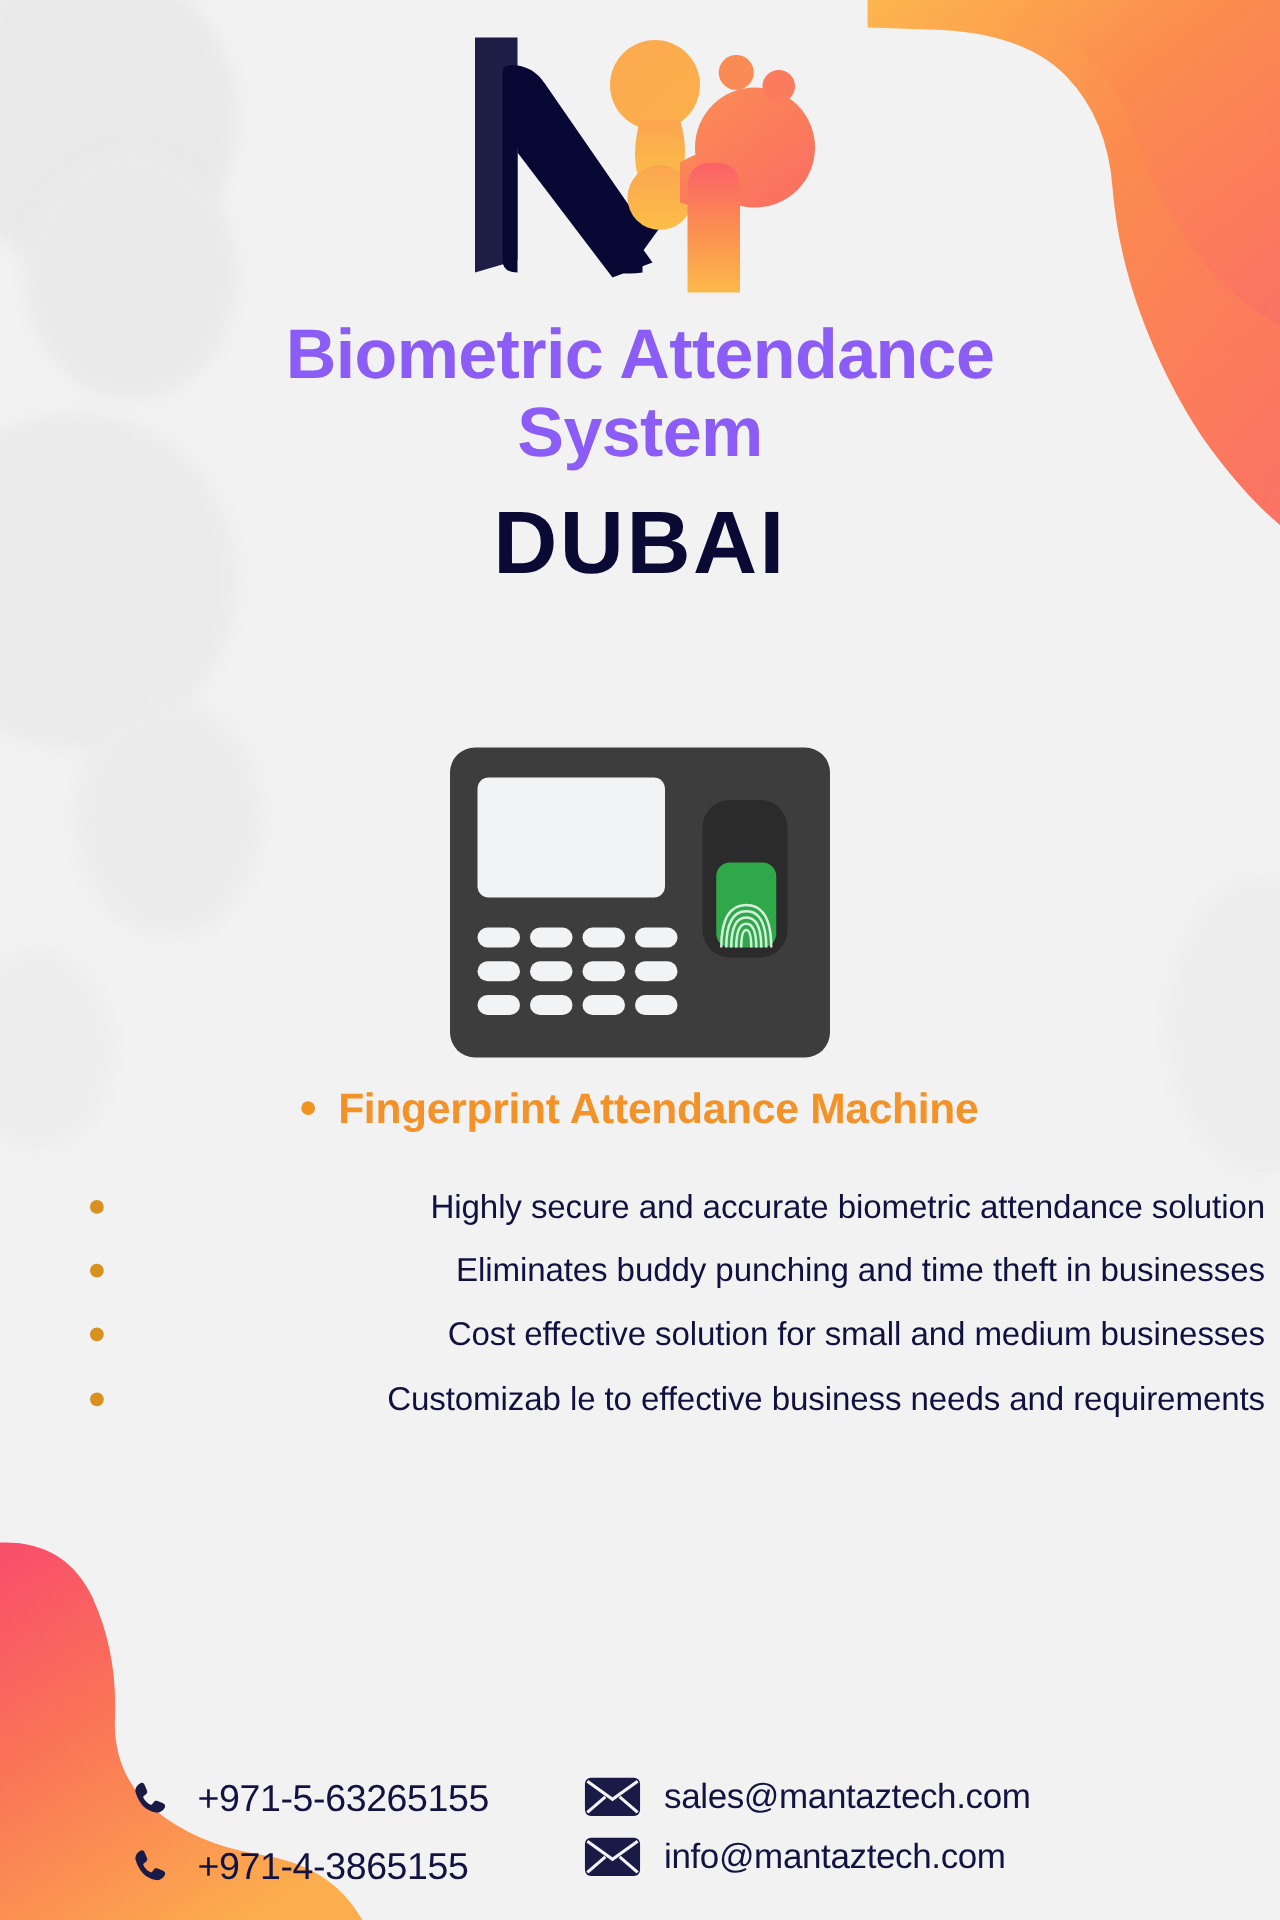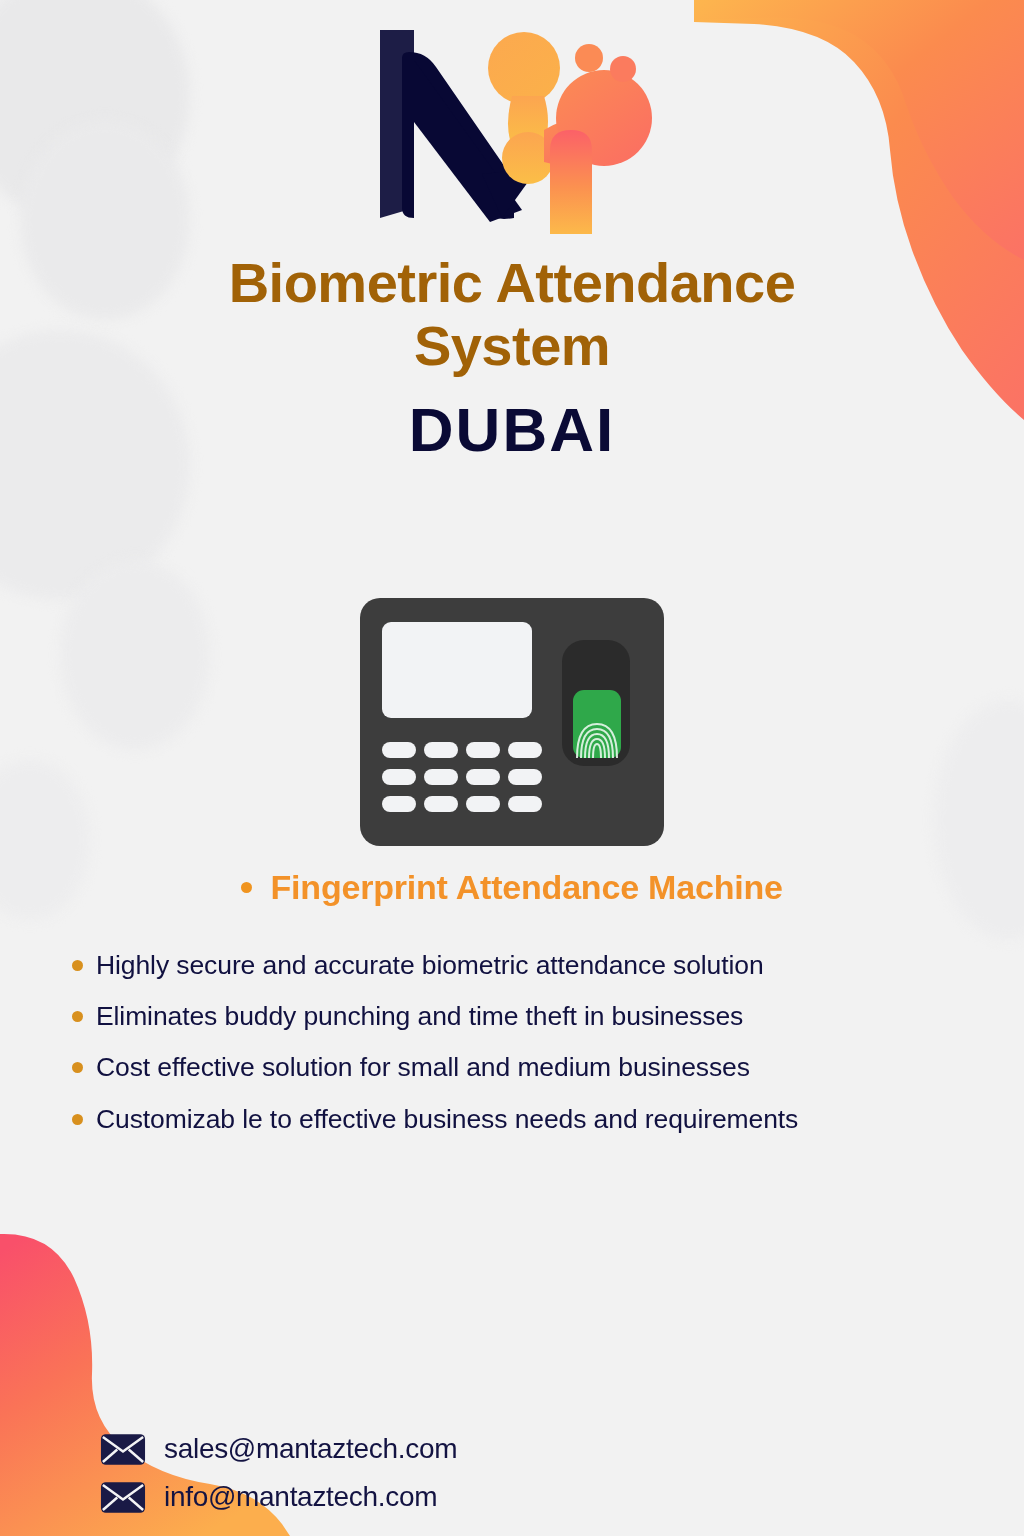--- a/index.html
+++ b/index.html
@@ -24,47 +24,47 @@
   .corner-tr{ position:absolute; top:0; right:0; width:330px; height:420px; z-index:1; }
   .corner-bl{ position:absolute; bottom:0; left:0; width:320px; height:330px; z-index:1; }
 
   
   .logo-wrap{ position:absolute; left:0; right:0; top:22px; display:flex; justify-content:center; z-index:3; }
   .logo{ width:300px; height:218px; }
 
   
   .head-block{ position:absolute; left:0; right:0; top:252px; z-index:3; text-align:center; }
   .title{
-    font-size:56px; font-weight:bold; color:#a16207;
+    font-size:56px; font-weight:bold; color:#8b5cf6;
     letter-spacing:-0.5px; line-height:1.12;
     padding:0 36px;
   }
   .city{
-    font-size:62px; font-weight:bold; color:#0a0a35;
+    font-size:71px; font-weight:bold; color:#0a0a35;
     letter-spacing:2px; line-height:1.0; margin-top:22px;
   }
 
   
   .device-wrap{ position:absolute; left:0; right:0; top:592px; display:flex; justify-content:center; z-index:3; }
   .device{ width:312px; height:258px; }
 
   
   .product-line{
     position:absolute; left:0; right:0; top:868px; z-index:3;
     text-align:center; color:#F39229;
     font-size:34px; font-weight:bold; letter-spacing:-0.2px;
   }
   .product-line .dot{
     display:inline-block; width:11px; height:11px; border-radius:50%;
     background:#F0941F; vertical-align:middle; margin-right:9px; position:relative; top:-3px;
   }
 
   
   .features{ position:absolute; left:72px; right:12px; top:948px; z-index:3; }
-  .feature{ display:flex; margin-bottom:16px; }
+  .feature{ display:flex; margin-bottom:16px;justify-content:space-between; }
   .feature .bullet{
     flex:0 0 auto; width:11px; height:11px; border-radius:50%;
     background:#D8901E; margin-top:12px; margin-right:13px;
   }
   .feature .text{
     font-size:26.5px; color:#111140; line-height:1.33; letter-spacing:-0.1px;
   }
 
   
   .contacts{
@@ -223,20 +223,38 @@
     <span class="text">Cost effective solution for small and medium businesses</span>
   </div>
   <div class="feature">
     <span class="bullet"></span>
     <span class="text">Customizab le to effective business needs and requirements</span>
   </div>
 </div>
 
 <div class="contacts">
 
+  <div class="contact-col phone">
+    <div class="contact-row">
+      <span class="ico">
+        <svg viewBox="0 0 24 24" width="34" height="34" fill="#1a1a46">
+          <path d="M6.6 2.5c.9-.5 2 .1 2.4 1l1.3 3.1c.3.8.1 1.7-.6 2.2l-1.2.9c-.3.2-.4.6-.2 1 .8 1.7 2.2 3.1 3.9 3.9.4.2.8.1 1-.2l.9-1.2c.5-.7 1.4-.9 2.2-.6l3.1 1.3c.9.4 1.5 1.5 1 2.4-.9 1.8-2.8 3.1-5 2.8C9.7 18.2 5.8 14.3 3.8 7.5 3.5 5.3 4.8 3.4 6.6 2.5z"></path>
+        </svg>
+      </span>
+      <span class="val">+971-5-63265155</span>
+    </div>
+    <div class="contact-row">
+      <span class="ico">
+        <svg viewBox="0 0 24 24" width="34" height="34" fill="#1a1a46">
+          <path d="M6.6 2.5c.9-.5 2 .1 2.4 1l1.3 3.1c.3.8.1 1.7-.6 2.2l-1.2.9c-.3.2-.4.6-.2 1 .8 1.7 2.2 3.1 3.9 3.9.4.2.8.1 1-.2l.9-1.2c.5-.7 1.4-.9 2.2-.6l3.1 1.3c.9.4 1.5 1.5 1 2.4-.9 1.8-2.8 3.1-5 2.8C9.7 18.2 5.8 14.3 3.8 7.5 3.5 5.3 4.8 3.4 6.6 2.5z"></path>
+        </svg>
+      </span>
+      <span class="val">+971-4-3865155</span>
+    </div>
+  </div>
 
   <div class="contact-col mail">
     <div class="contact-row">
       <span class="ico">
         <svg viewBox="0 0 48 34" width="46" height="33">
           <rect x="1" y="1" width="46" height="32" rx="5" fill="#1a1a46"></rect>
           <path d="M3 4 L24 19 L45 4" fill="none" stroke="#f4f4f6" stroke-width="2.6"></path>
           <path d="M3 30 L18 17" fill="none" stroke="#f4f4f6" stroke-width="2.6"></path>
           <path d="M45 30 L30 17" fill="none" stroke="#f4f4f6" stroke-width="2.6"></path>
         </svg>

